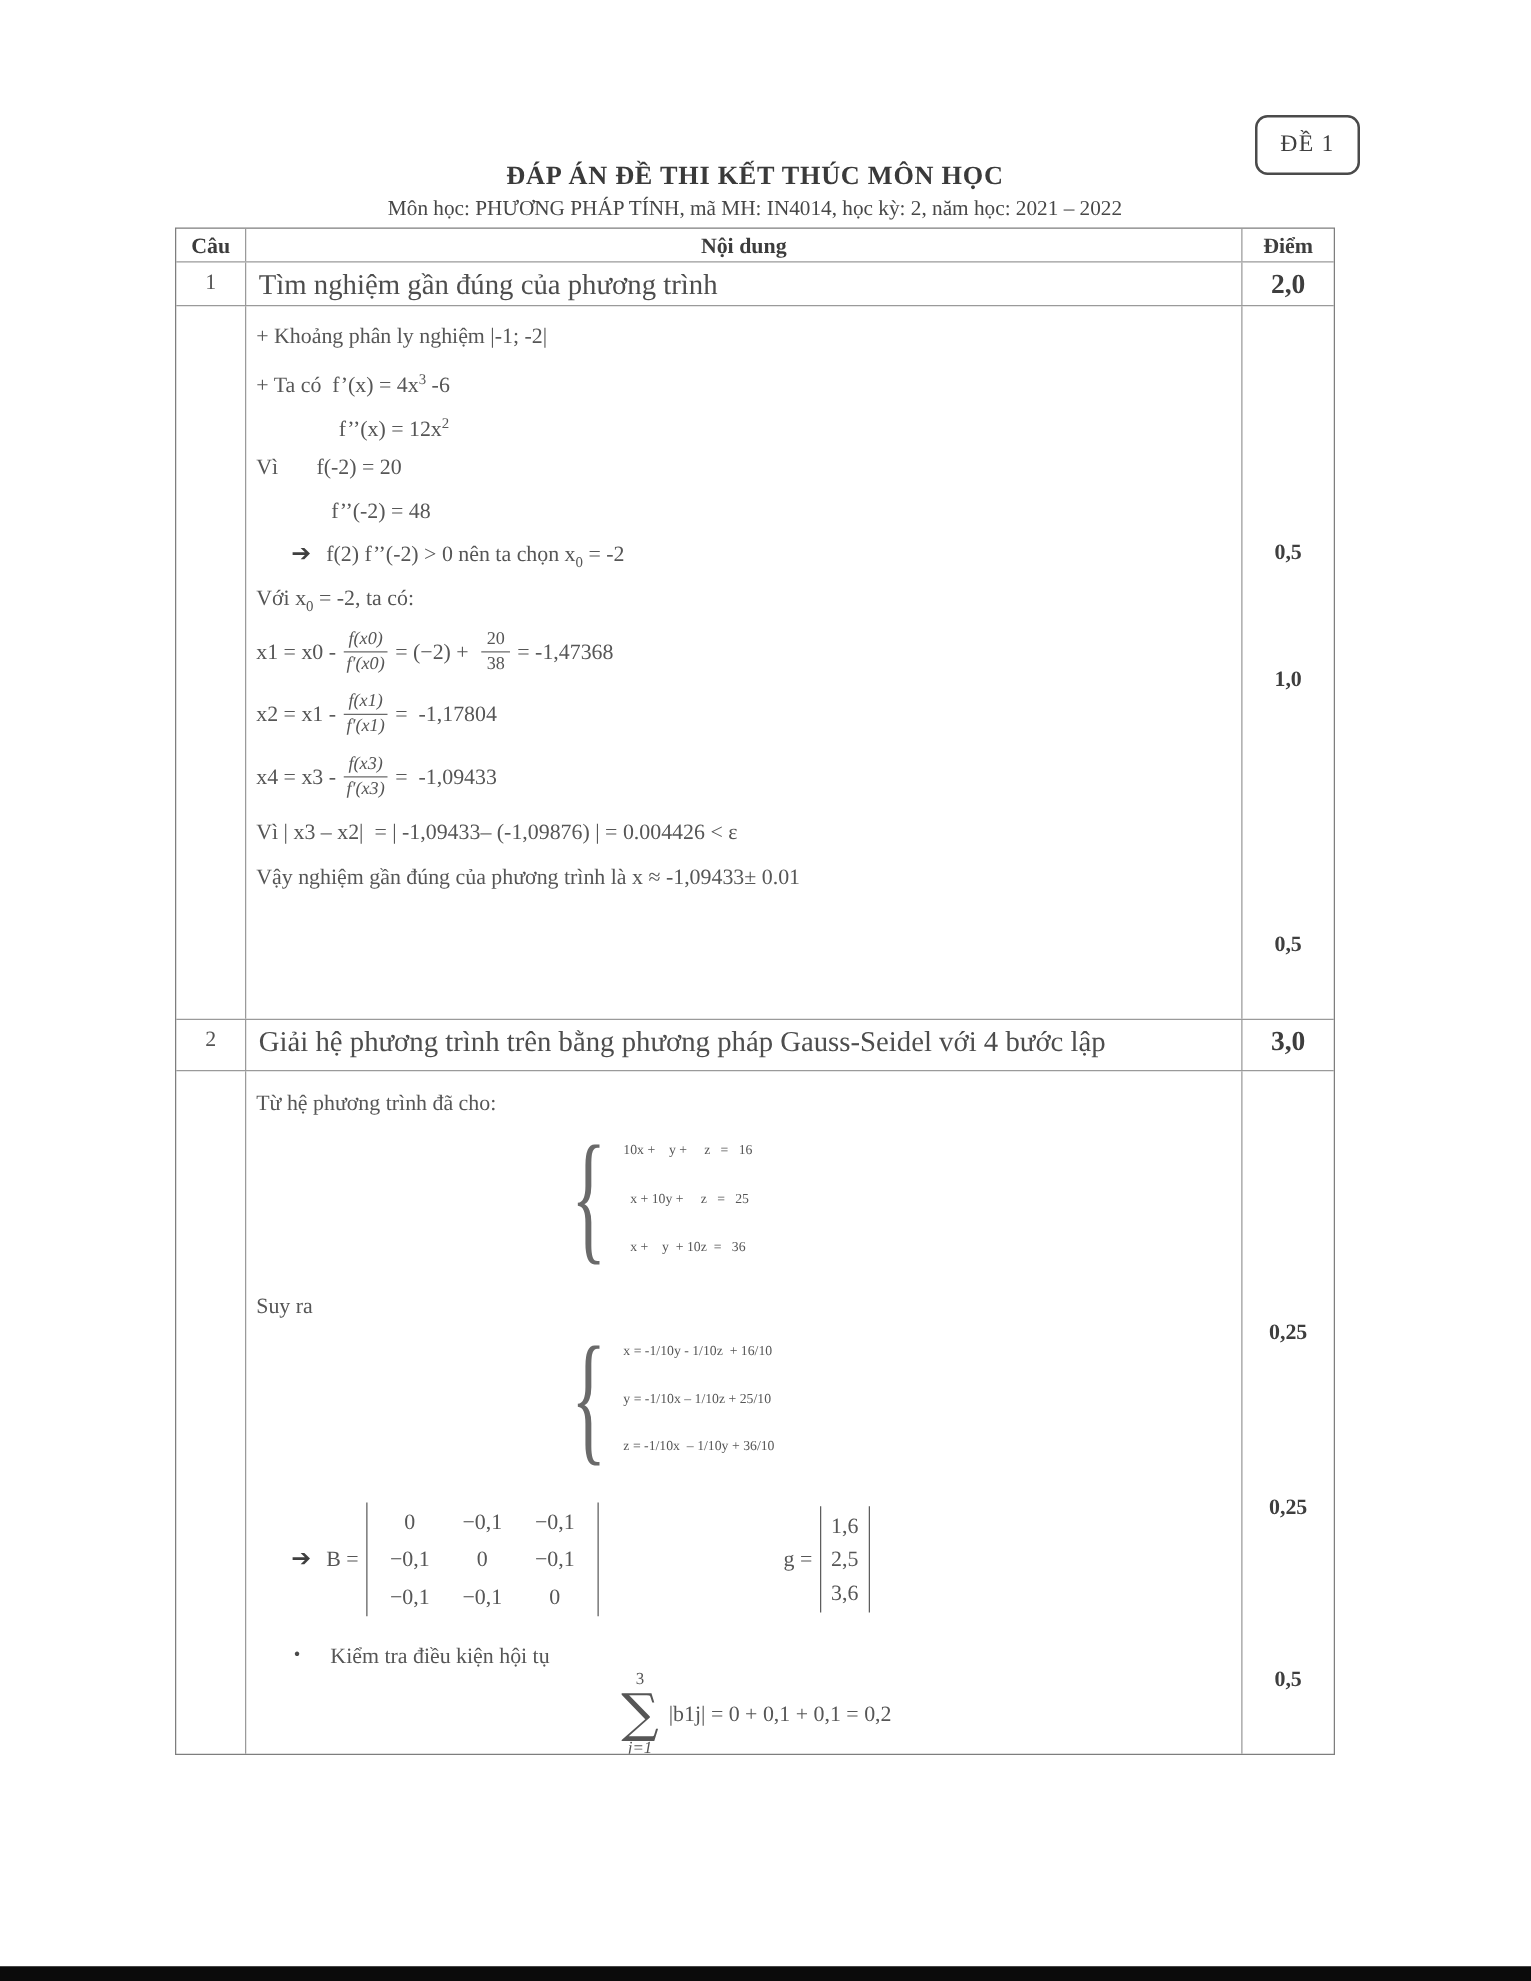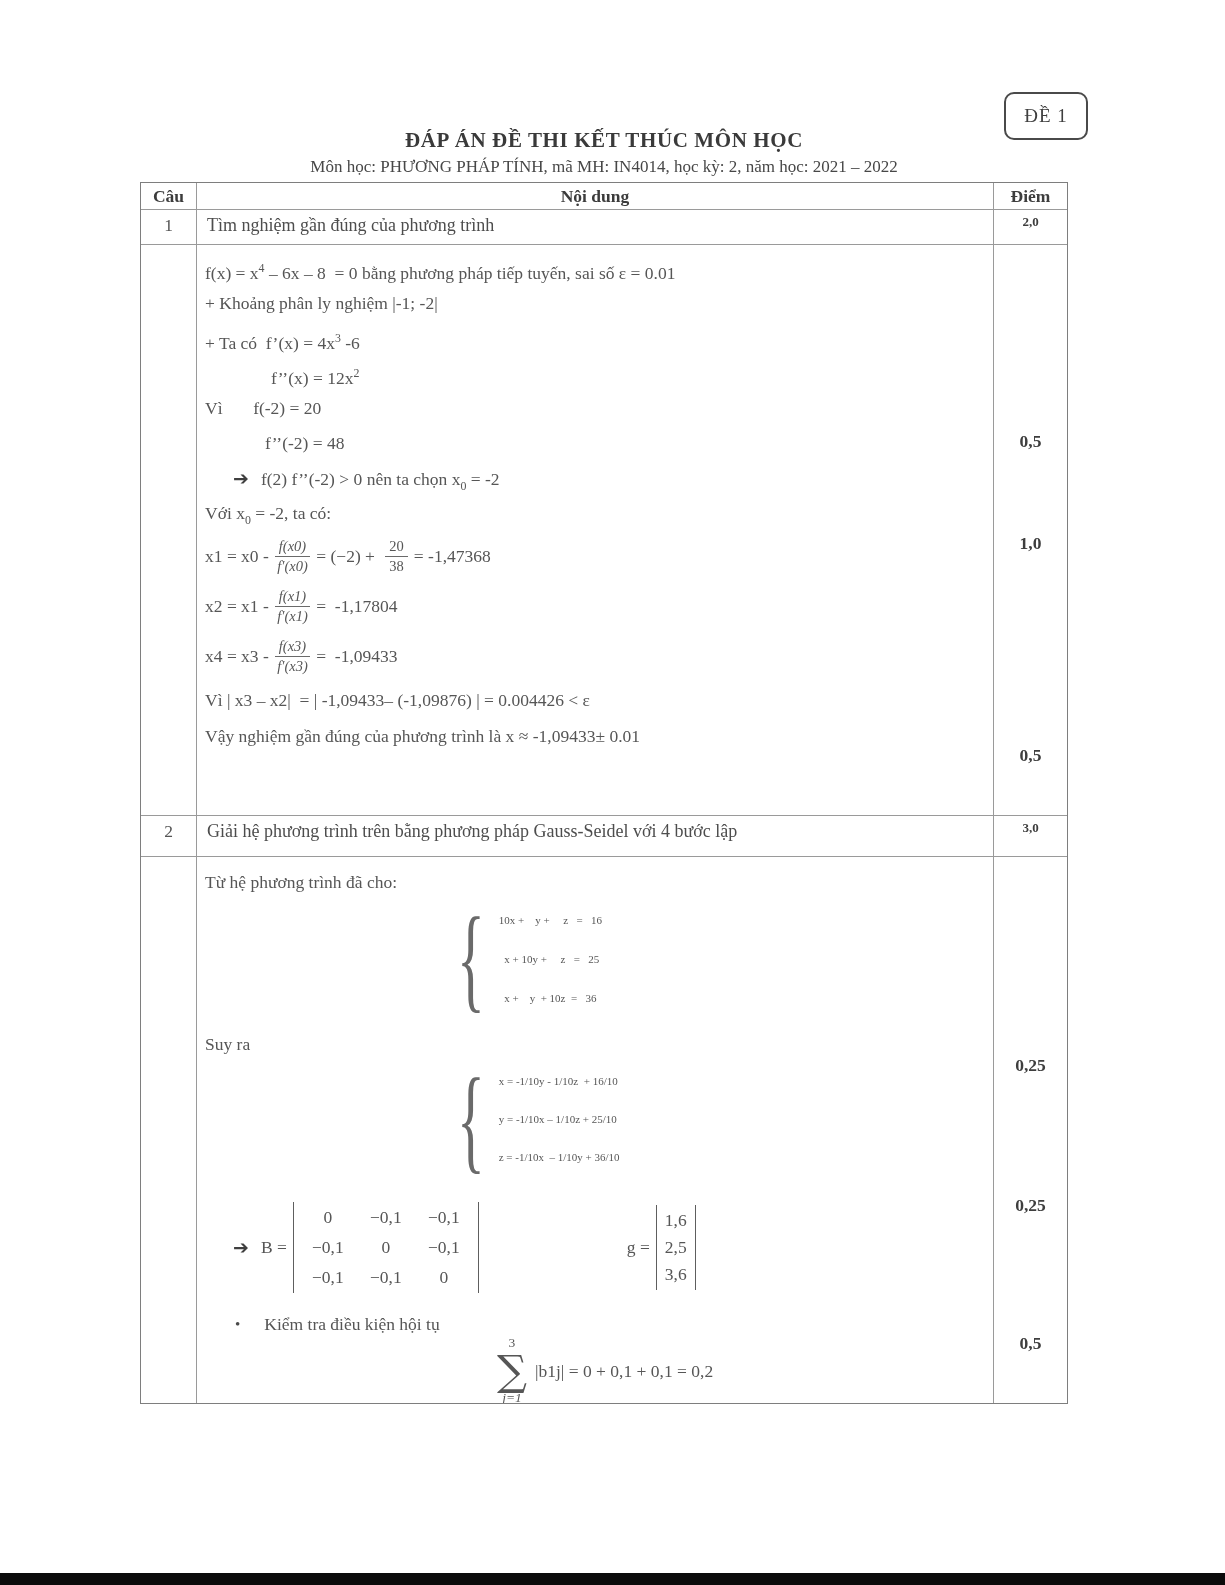--- a/index.html
+++ b/index.html
@@ -27,22 +27,22 @@
     border:1.3px solid #7e7e7e;background:transparent;
   }
   .trow{display:flex;}
   .trow + .trow{border-top:1px solid #9a9a9a;}
   .c-cau{width:55px;border-right:1px solid #9a9a9a;text-align:center;flex:none;}
   .c-nd{flex:1;border-right:1px solid #9a9a9a;overflow:hidden;}
   .c-diem{width:73px;flex:none;position:relative;text-align:center;font-weight:bold;color:#3e3e3e;overflow:hidden;}
   .hrow{height:26px;font-weight:bold;color:#3c3c3c;font-size:17.5px;}
   .hrow .c-cau,.hrow .c-nd,.hrow .c-diem{display:flex;align-items:center;justify-content:center;}
   .qtitle-row .c-cau{font-size:17.5px;padding-top:5px;color:#555;}
-  .qtitle-row .c-nd{font-size:18px;padding:5px 8px 0 10px;color:#4d4d4d;}
-  .qtitle-row .c-diem{font-size:13px;padding-top:4px;}
+  .qtitle-row .c-nd{font-size:23px;padding:5px 8px 0 10px;color:#4d4d4d;}
+  .qtitle-row .c-diem{font-size:22px;padding-top:4px;}
   .q1-title{height:34px;}
   .q2-title{height:40px;}
   .q1-work .c-nd{height:564px;padding:6px 8px 0 8px;}
   .q1-work{height:570px;}
   .q2-work{height:546px;}
   .q2-work .c-nd{padding:8px 17px 0 8px;}
   
   .line{font-size:17.5px;line-height:35px;height:35px;white-space:pre;color:#565656;}
   .line.tall{height:38px;line-height:38px;}
   .ind30{margin-left:28px;}
@@ -99,21 +99,20 @@
 
   <div class="trow qtitle-row q1-title">
     <div class="c-cau">1</div>
     <div class="c-nd">Tìm nghiệm gần đúng của phương trình</div>
     <div class="c-diem">2,0</div>
   </div>
 
   <div class="trow q1-work">
     <div class="c-cau"></div>
     <div class="c-nd">
-      <div class="line"><span>f(x) = x</span><sup>4</sup><span> – 6x – 8  = 0 bằng phương pháp tiếp tuyến, sai số ε = 0.01</span></div>
       <div class="line">+ Khoảng phân ly nghiệm |-1; -2|</div>
       <div class="line"><span>+ Ta có  f’(x) = 4x</span><sup>3</sup><span> -6</span></div>
       <div class="line ind66"><span>f’’(x) = 12x</span><sup>2</sup></div>
       <div class="line">Vì       f(-2) = 20</div>
       <div class="line ind60">f’’(-2) = 48</div>
       <div class="line ind30"><span class="arrow">➔</span><span>f(2) f’’(-2) &gt; 0 nên ta chọn x</span><sub>0</sub><span> = -2</span></div>
       <div class="line"><span>Với x</span><sub>0</sub><span> = -2, ta có:</span></div>
 
       <div class="fline">
         <span>x1 = x0 -</span>

